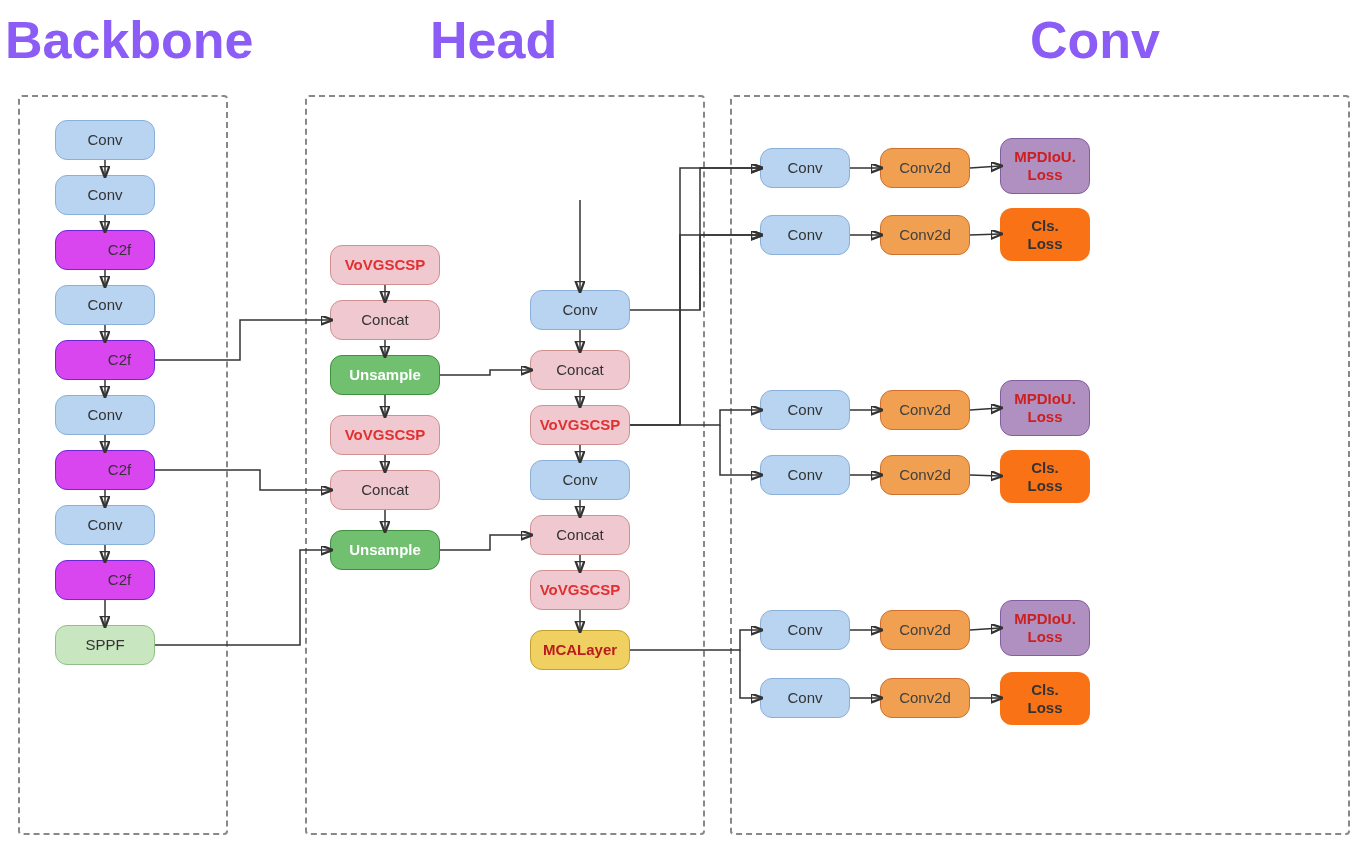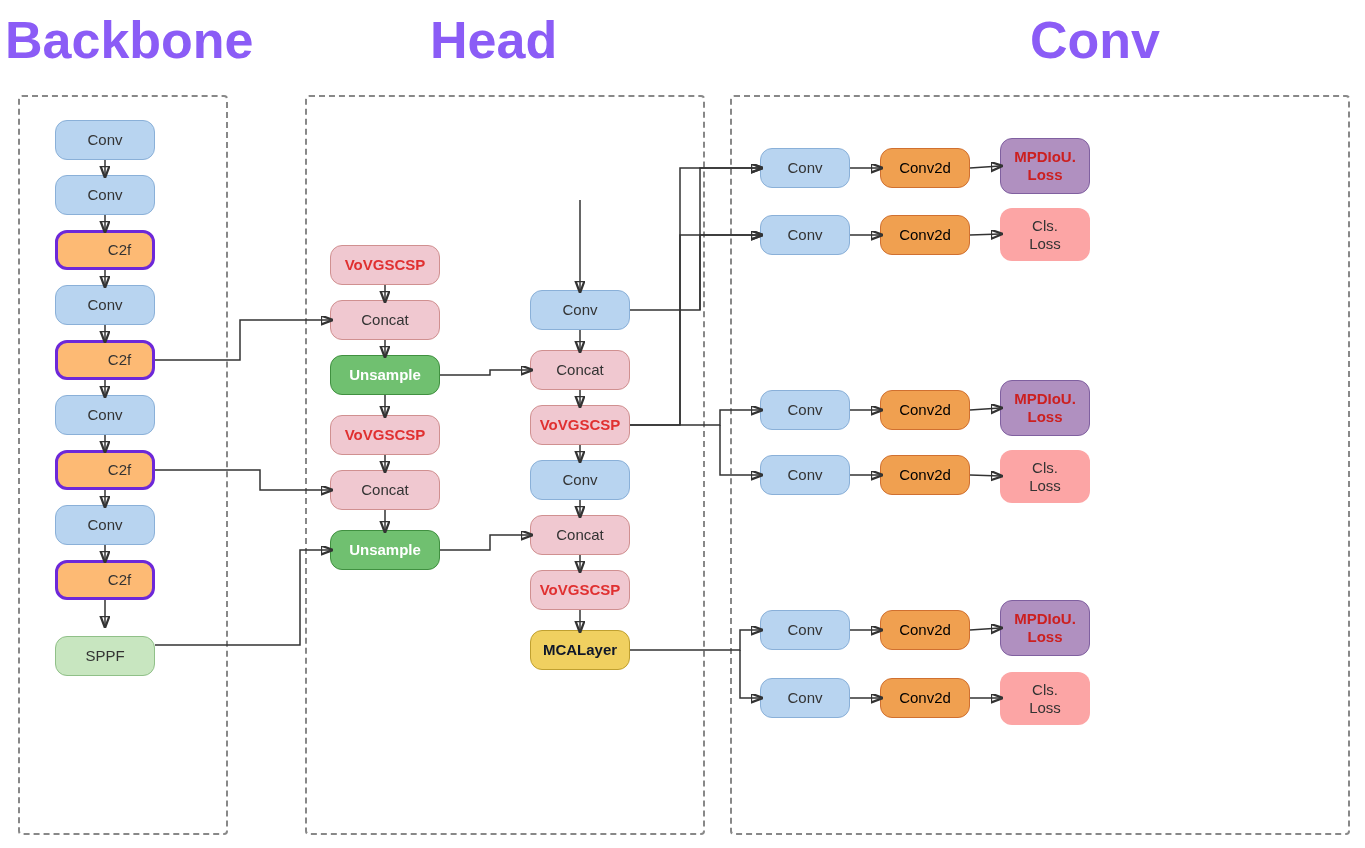--- a/index.html
+++ b/index.html
@@ -33,29 +33,29 @@
       align-items: center;
       justify-content: center;
       font-size: 15px;
       font-weight: 500;
       text-align: center;
       line-height: 1.2;
     }
 
     
     .node-blue { background: #b8d4f0; border: 1px solid #8ab0d8; color: #333; }
-    .node-yellow { background: #fdba74; border: 3px solid #6d28d9; color: #333; padding-left: 29px; }
-    .node-green-sppf { background: #c8e6c0; border: 1px solid #90c088; color: #333; margin-top: 11px; }
+    .node-yellow { background: #d946ef; border: 1px solid #6d28d9; color: #333; padding-left: 29px; }
+    .node-green-sppf { background: #c8e6c0; border: 1px solid #90c088; color: #333; }
     .node-pink-vov { background: #f0c8d0; border: 1px solid #d09090; color: #e03030; font-weight: bold; }
     .node-pink-concat { background: #f0c8d0; border: 1px solid #d09090; color: #333; }
     .node-green-up { background: #70c070; border: 1px solid #409040; color: white; font-weight: bold; }
-    .node-orange { background: #f0a050; border: 1px solid #d07030; color: #000000; }
+    .node-orange { background: #f0a050; border: 1px solid #d07030; color: #404040; }
     .node-purple-mpd { background: #b090c0; border: 1px solid #8060a0; color: #cc2020; font-weight: bold; }
-    .node-purple-cls { background: #fca5a5; border: 1px solid #6060808; color: #333; }
-    .node-yellow-mca { background: #f0d060; border: 1px solid #c0a030; color: #0f172a; font-weight: bold; }
+    .node-purple-cls { background: #f97316; border: 1px solid #6060808; color: #333; font-weight: bold; }
+    .node-yellow-mca { background: #f0d060; border: 1px solid #c0a030; color: #b91c1c; font-weight: bold; }
 
     
     svg.arrows {
       position: absolute;
       top: 0; left: 0;
       width: 1365px;
       height: 848px;
       pointer-events: none;
     }
 

